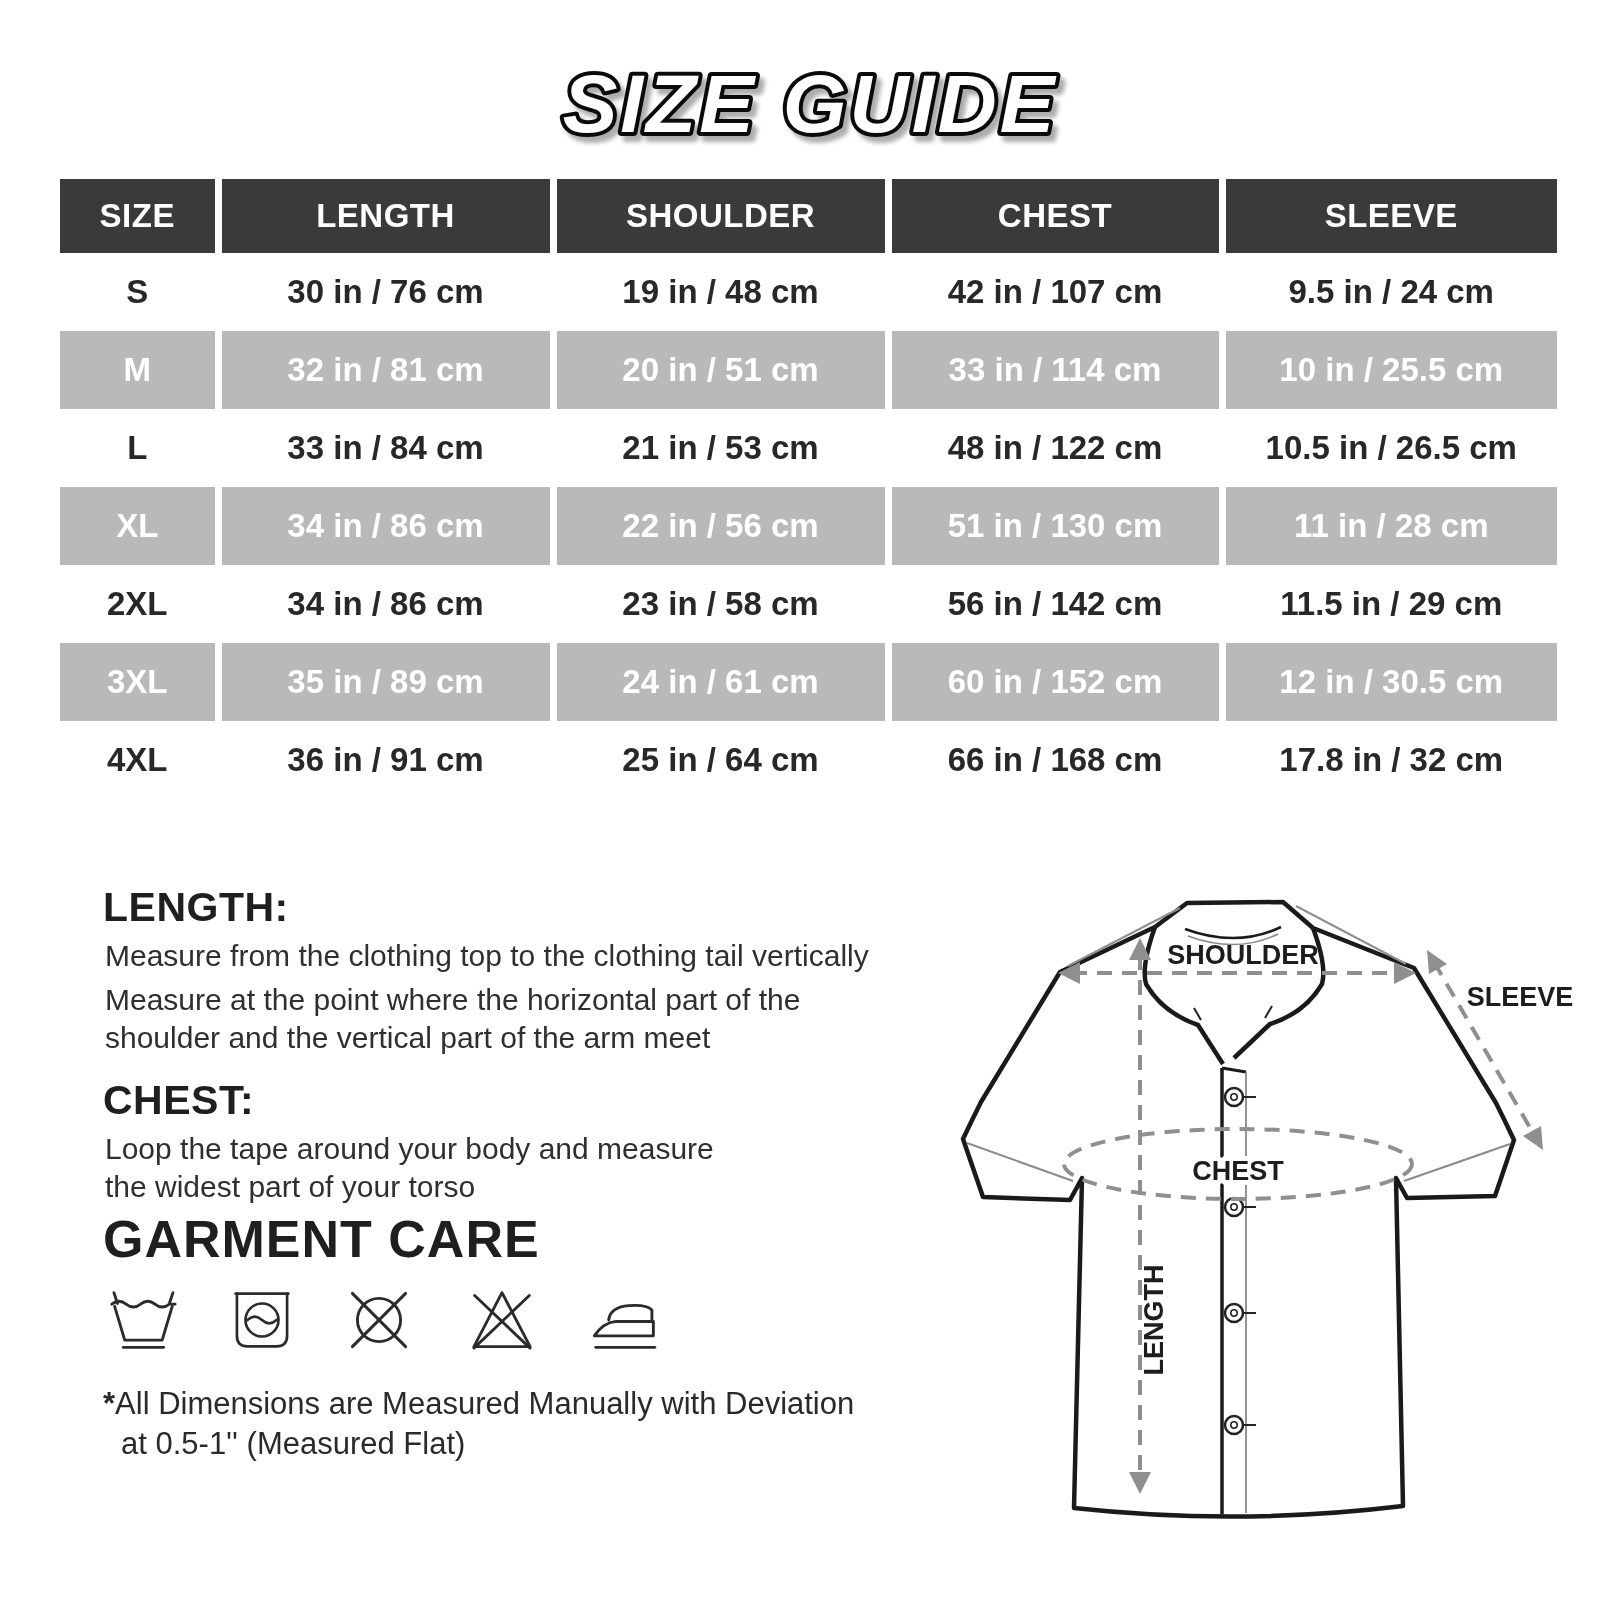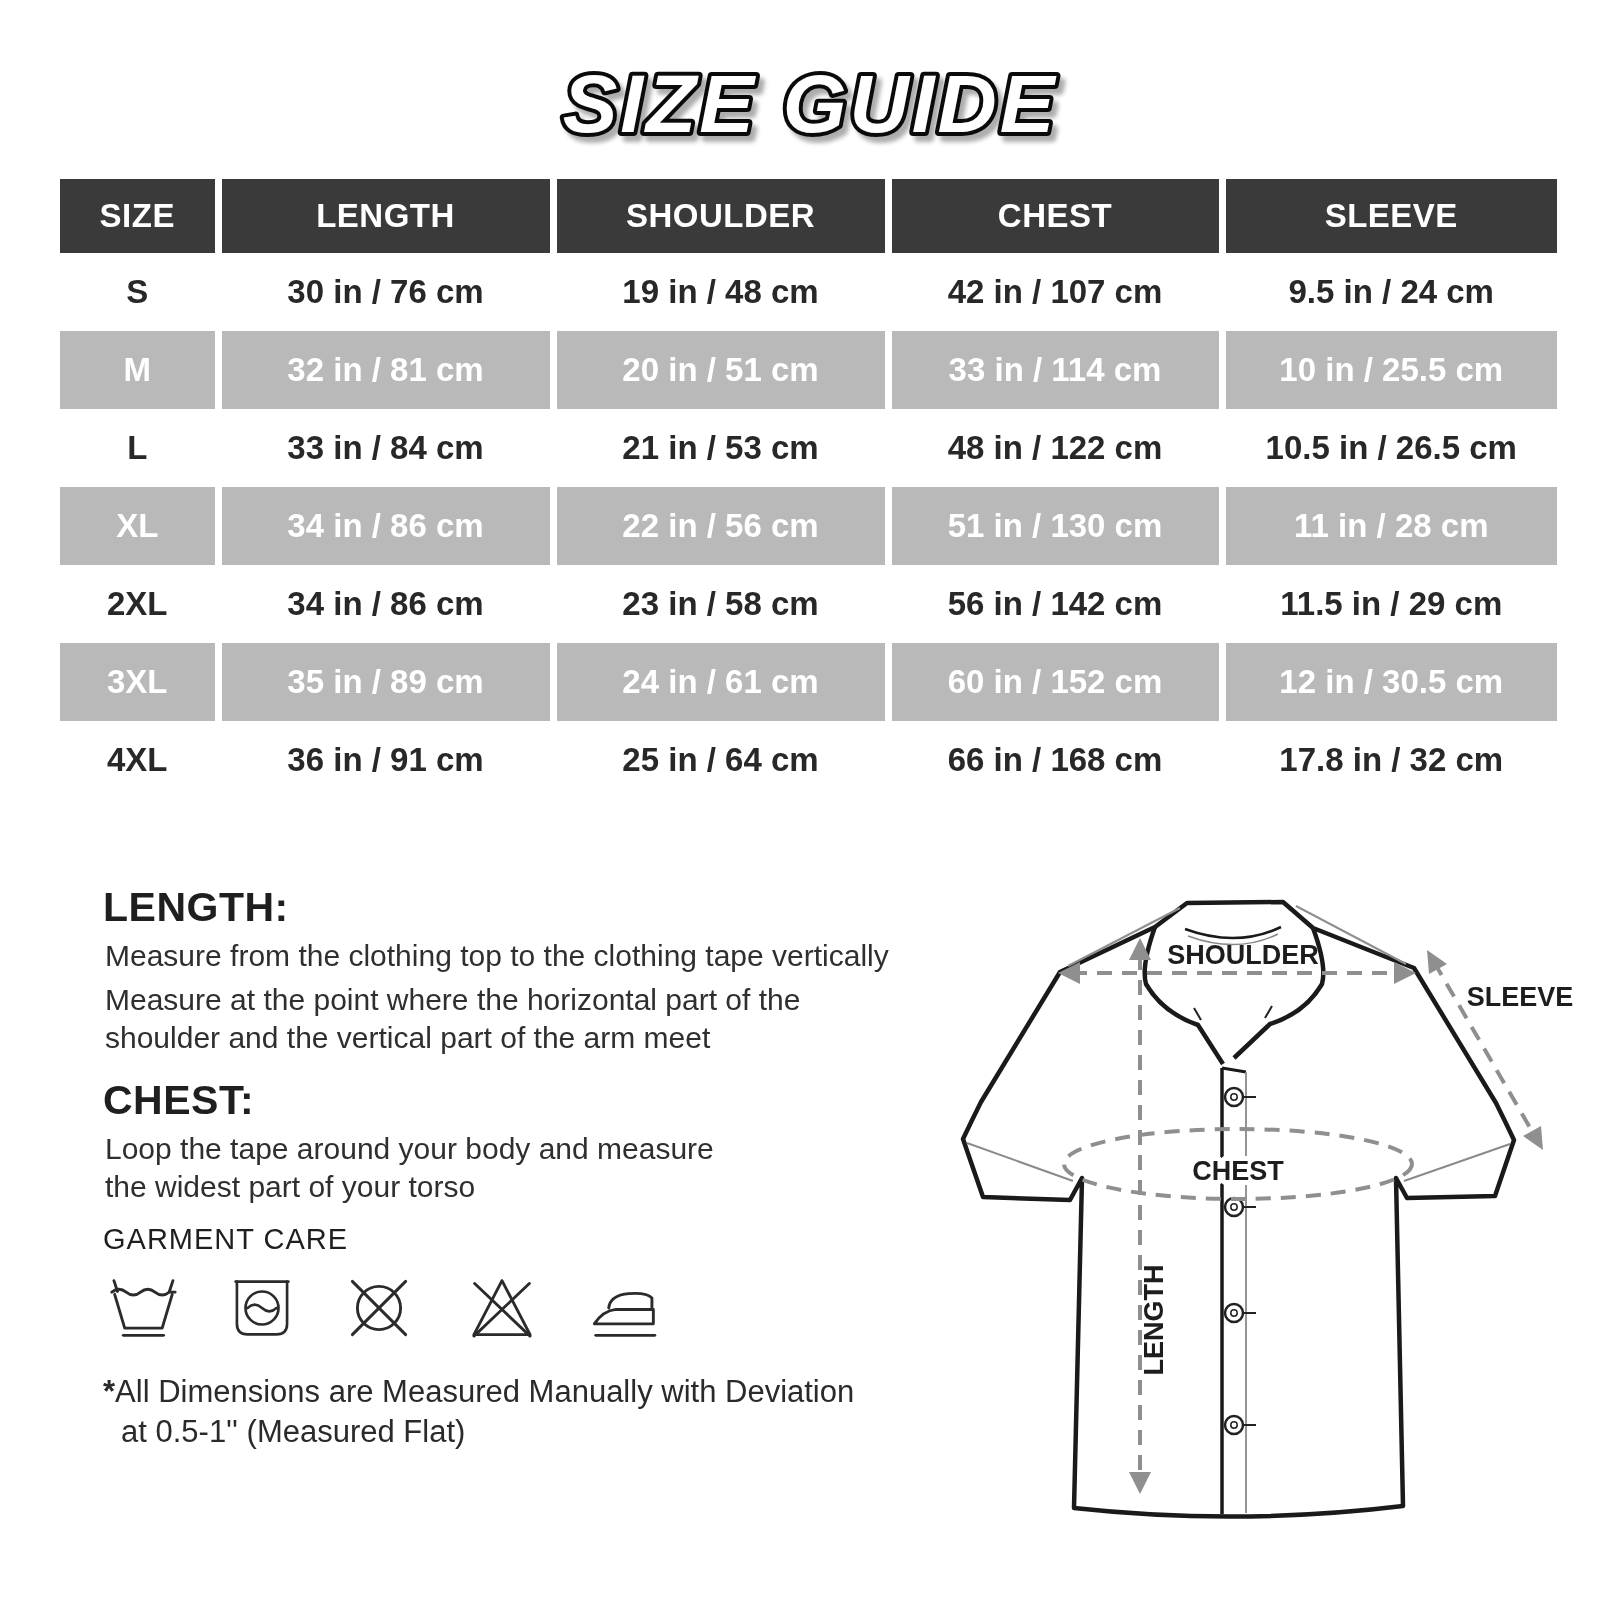--- a/index.html
+++ b/index.html
@@ -25,22 +25,22 @@
   .size-table tbody tr:nth-child(even) td { background:#b9b9b9; color:#ffffff; }
   
   .info-col { position:absolute; left:103px; top:884px; width:950px; color:#2e2e2e; }
   .section-heading {
     font-size:41px; line-height:47px; font-weight:bold; color:#1f1f1f;
     letter-spacing:0.5px; margin:0; }
   .section-heading.mt { margin-top:20px; }
   .section-body {
     font-size:30px; line-height:38px; margin:6px 0 0 2px;
     white-space:pre-line; color:#2f2f2f; }
-  .care-heading { font-size:29px; line-height:50px; font-weight:normal; color:#1f1f1f;
-    letter-spacing:1px; margin:8px 0 4px 0; }
+  .care-heading { font-size:52px; line-height:50px; font-weight:bold; color:#1f1f1f;
+    letter-spacing:1px; margin:8px 0 16px 0; }
   .care-icons { display:flex; align-items:flex-end; gap:48px; margin-top:4px; height:76px; }
   .care-icons svg { display:block; }
   .footnote { margin-top:28px; font-size:31px; line-height:40px; color:#2a2a2a; }
   .fn-star { font-weight:bold; }
   .fn-line2 { padding-left:18px; }
   
   .shirt-svg { position:absolute; left:900px; top:880px; }
   .shirt-svg text { font-family:"Liberation Sans", sans-serif; font-weight:bold; }
 </style>
 </head>
@@ -117,21 +117,21 @@
           <td>36 in / 91 cm</td>
           <td>25 in / 64 cm</td>
           <td>66 in / 168 cm</td>
           <td>17.8 in / 32 cm</td>
         </tr>
       </tbody>
   </table>
 
   <div class="info-col">
     <div class="section-heading">LENGTH:</div>
-    <div class="section-body">Measure from the clothing top to the clothing tape vertically</div>
+    <div class="section-body">Measure from the clothing top to the clothing tail vertically</div>
 
     <div class="section-body">Measure at the point where the horizontal part of the
 shoulder and the vertical part of the arm meet</div>
 
     <div class="section-heading mt">CHEST:</div>
     <div class="section-body">Loop the tape around your body and measure
 the widest part of your torso</div>
 
     <div class="care-heading">GARMENT CARE</div>
 

